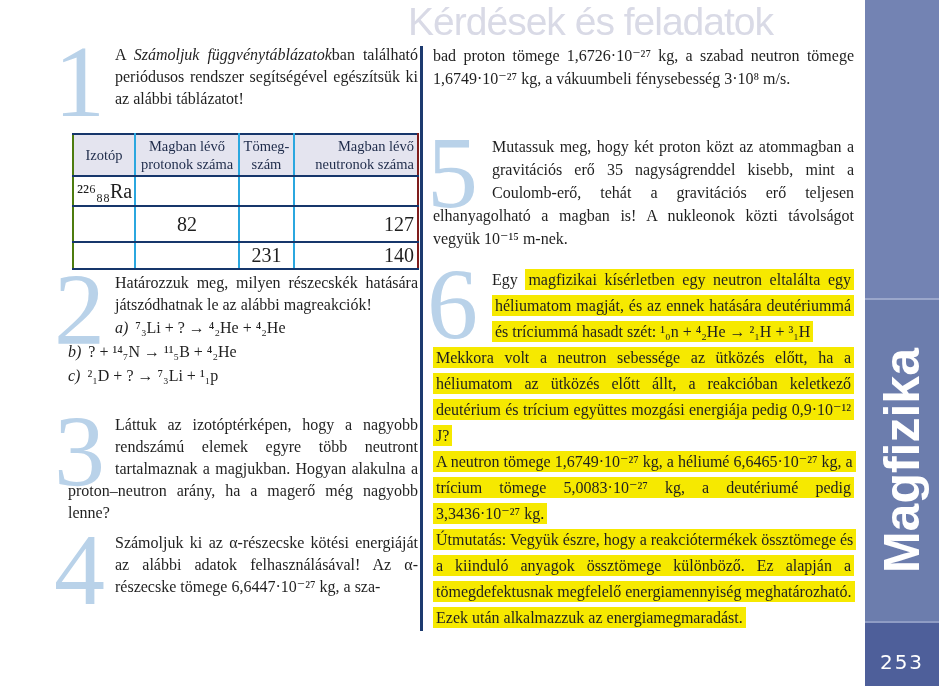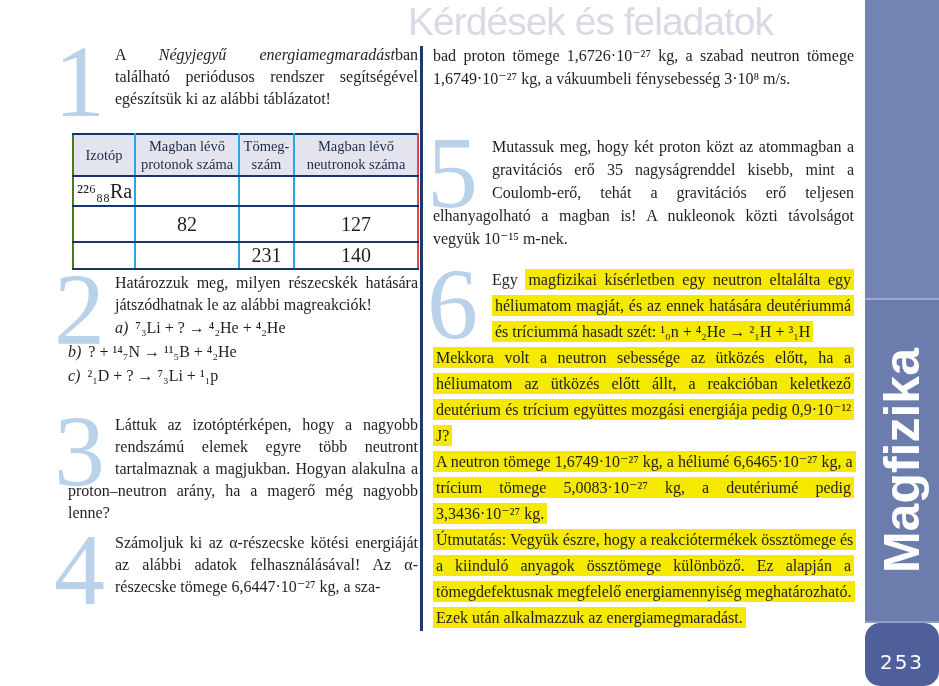--- a/index.html
+++ b/index.html
@@ -39,21 +39,21 @@
   .iso-table{
     position:absolute;left:72px;top:133px;width:345px;
     border-collapse:collapse;table-layout:fixed;
   }
   .iso-table,.iso-table td,.iso-table th{border:2px solid #16366b;}
   .iso-table td,.iso-table th{
     border-left:2px solid #2ba7df;border-right:2px solid #2ba7df;
     text-align:center;vertical-align:middle;padding:1px 3px;
   }
   .iso-table td:first-child,.iso-table th:first-child{border-left:2px solid #4d7c0f;}
-  .iso-table td:last-child,.iso-table th:last-child{border-right:2px solid #ef4444;}
+  .iso-table td:last-child,.iso-table th:last-child{border-right:2px solid #7f1d1d;text-align:right;}
   .iso-table th{
     background:#e4e4ef;font-weight:400;font-size:14.5px;line-height:18px;color:#1e2b4a;
   }
   .iso-table td{font-size:20px;}
   .iso-table .c1{width:62px;} .iso-table .c2{width:104px;}
   .iso-table .c3{width:55px;} .iso-table .c4{width:124px;}
   .hrow{height:42px;} .drow1{height:30px;} .drow2{height:36px;} .drow3{height:24px;}
   
   .sidebar{position:absolute;left:865px;top:0;width:74px;height:686px;}
   .sb-top{height:298px;background:#7383b3;}
@@ -62,41 +62,41 @@
     border-top:2px solid #9ba7cb;border-bottom:2px solid #8f9cc4;
     display:flex;align-items:center;justify-content:center;
   }
   .sb-tab-label{
     writing-mode:vertical-rl;transform:rotate(180deg);
     font-family:"Liberation Sans","DejaVu Sans",sans-serif;
     font-size:50px;font-weight:700;color:#ffffff;letter-spacing:0px;
   }
   .sb-bottom{
     height:63px;background:#4e5f9a;
-    display:flex;align-items:center;justify-content:center;border-radius:15px;
+    display:flex;align-items:center;justify-content:center;
   }
   .sb-page-number{
     font-family:"DejaVu Sans","Liberation Sans",sans-serif;
     font-size:20px;color:#ffffff;letter-spacing:2px;padding-top:14px;
   }
 </style>
 </head>
 <body>
 
 <div class="page">
 
   <div class="page-title">Kérdések és feladatok</div>
 
   <div class="col-divider"></div>
 
   <section class="problem" style="left:68px;top:44px;width:350px;">
     <div class="num-box" style="height:66px;">
       <span class="numeral">1</span>
     </div>
-    <p class="body"><span>A </span><span class="it">Négyjegyű energiamegmaradást</span><span>ban található periódusos rendszer segítségével egészítsük ki az alábbi táblázatot!</span></p>
+    <p class="body"><span>A </span><span class="it">Számoljuk függvénytáblázatok</span><span>ban található periódusos rendszer segítségével egészítsük ki az alábbi táblázatot!</span></p>
   </section>
 
   <table class="iso-table">
     <colgroup>
         <col class="c1">
         <col class="c2">
         <col class="c3">
         <col class="c4">
       </colgroup>
     <thead>

